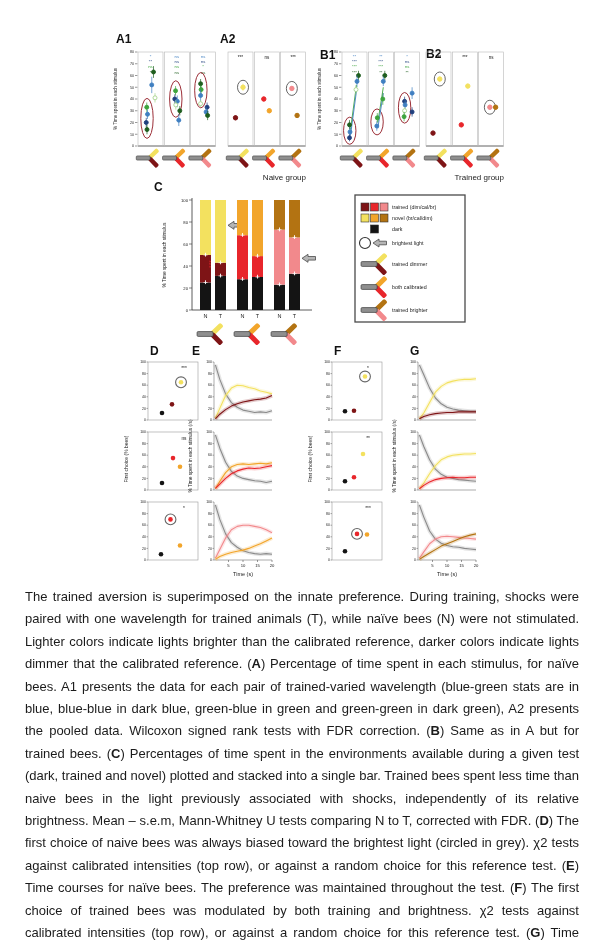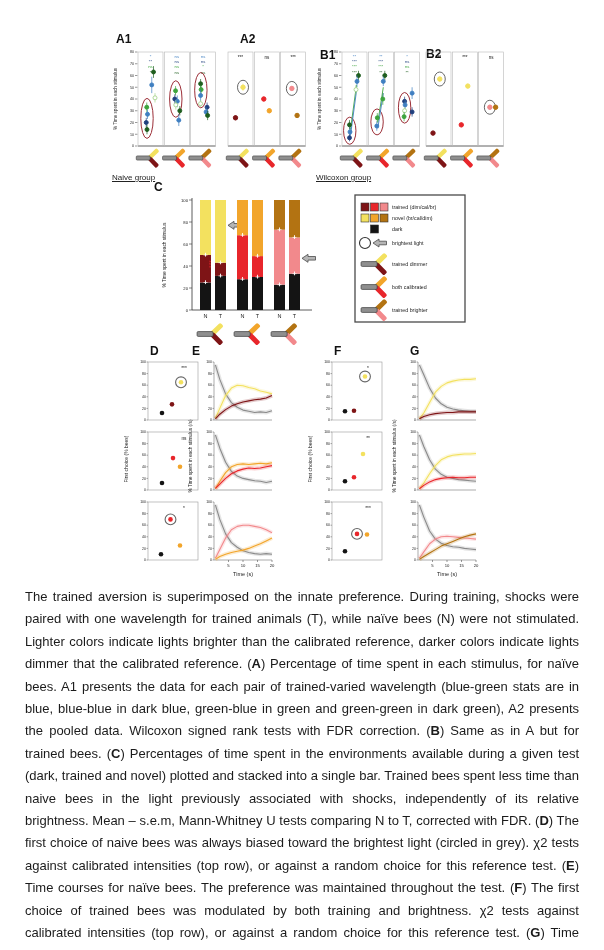--- a/index.html
+++ b/index.html
@@ -1,35 +1,35 @@
 <!DOCTYPE html>
 <html><head>
 <meta charset="utf-8">
 <style>
   html,body{margin:0;padding:0;background:#ffffff;}
   .page{position:relative;width:604px;height:950px;background:#fff;overflow:hidden;
         font-family:"Liberation Sans",sans-serif;margin-top:26px;}
   .fig{position:absolute;left:0;top:0;width:604px;height:556px;}
   .plabel{position:absolute;font-weight:bold;font-size:12px;color:#111;
           font-family:"Liberation Sans",sans-serif;}
-  .grouplabel{position:absolute;font-size:8px;color:#222;text-align:left;
-          font-family:"Liberation Sans",sans-serif;text-decoration:underline;}
+  .grouplabel{position:absolute;font-size:8px;color:#222;text-align:right;
+          font-family:"Liberation Sans",sans-serif;}
   svg{position:absolute;overflow:visible;}
   .caption{position:absolute;left:25px;right:25px;top:560px;margin:0;
            font-family:Liberation Sans, sans-serif;font-size:13px;line-height:22.4px;
            text-align:justify;color:#1b1b1b;}
   .caption b{font-weight:bold;}
 </style>
 </head>
 <body>
 
 <div class="page">
   <div class="fig">
     <div class="plabel" style="left:116px;top:6px">A1</div>
-    <div class="plabel" style="left:240px;top:6px">A2</div>
+    <div class="plabel" style="left:220px;top:6px">A2</div>
     <div class="plabel" style="left:320px;top:22px">B1</div>
     <div class="plabel" style="left:426px;top:21px">B2</div>
 
     <svg style="left:112px;top:20px;width:106px;height:124px" viewBox="0 0 106 124">
         <text x="5" y="53" font-size="4.6" fill="#222" text-anchor="middle" font-family="Liberation Sans, sans-serif" transform="rotate(-90 5 53)">% Time spent in each stimulus</text>
         <text x="22" y="101.3" font-size="3.6" fill="#222" text-anchor="end" font-family="Liberation Sans, sans-serif">0</text>
         <line x1="23" y1="100" x2="25.5" y2="100" stroke="#333" stroke-width="0.5"></line>
         <text x="22" y="89.55" font-size="3.6" fill="#222" text-anchor="end" font-family="Liberation Sans, sans-serif">10</text>
         <line x1="23" y1="88.25" x2="25.5" y2="88.25" stroke="#333" stroke-width="0.5"></line>
         <text x="22" y="77.8" font-size="3.6" fill="#222" text-anchor="end" font-family="Liberation Sans, sans-serif">20</text>
@@ -285,21 +285,21 @@
         <line x1="71.6" y1="58.875" x2="71.6" y2="63.575" stroke="#b37312" stroke-width="0.7"></line>
         <circle cx="71.6" cy="61.225" r="2.2" fill="#b37312" stroke="#b37312"></circle>
         <g transform="translate(65.85,112) scale(1)">
           <rect x="0" y="-2.2" width="12" height="4.4" rx="1.4" transform="rotate(-44)" fill="#b37312"></rect>
           <rect x="0" y="-2.2" width="12" height="4.4" rx="1.4" transform="rotate(46)" fill="#f2898c"></rect>
           <rect x="-13" y="-2.1" width="14" height="4.2" rx="1" fill="#8f8f8f" stroke="#3c3c3c" stroke-width="0.6"></rect>
         </g>
       </svg>
 
     <div class="grouplabel" style="left:112px;top:147px;width:194px">Naive group</div>
-    <div class="grouplabel" style="left:316px;top:147px;width:188px">Wilcoxon group</div>
+    <div class="grouplabel" style="left:316px;top:147px;width:188px">Trained group</div>
 
     <div class="plabel" style="left:154px;top:154px">C</div>
     <svg style="left:160px;top:166px;width:162px;height:158px" viewBox="0 0 162 158">
         <text x="6" y="63" font-size="4.8" fill="#222" text-anchor="middle" font-family="Liberation Sans, sans-serif" transform="rotate(-90 6 63)">% Time spent in each stimulus</text>
         <text x="28" y="119.5" font-size="4.2" fill="#222" text-anchor="end" font-family="Liberation Sans, sans-serif">0</text>
         <line x1="29" y1="118" x2="32" y2="118" stroke="#333" stroke-width="0.6"></line>
         <text x="28" y="97.5" font-size="4.2" fill="#222" text-anchor="end" font-family="Liberation Sans, sans-serif">20</text>
         <line x1="29" y1="96" x2="32" y2="96" stroke="#333" stroke-width="0.6"></line>
         <text x="28" y="75.5" font-size="4.2" fill="#222" text-anchor="end" font-family="Liberation Sans, sans-serif">40</text>
         <line x1="29" y1="74" x2="32" y2="74" stroke="#333" stroke-width="0.6"></line>

